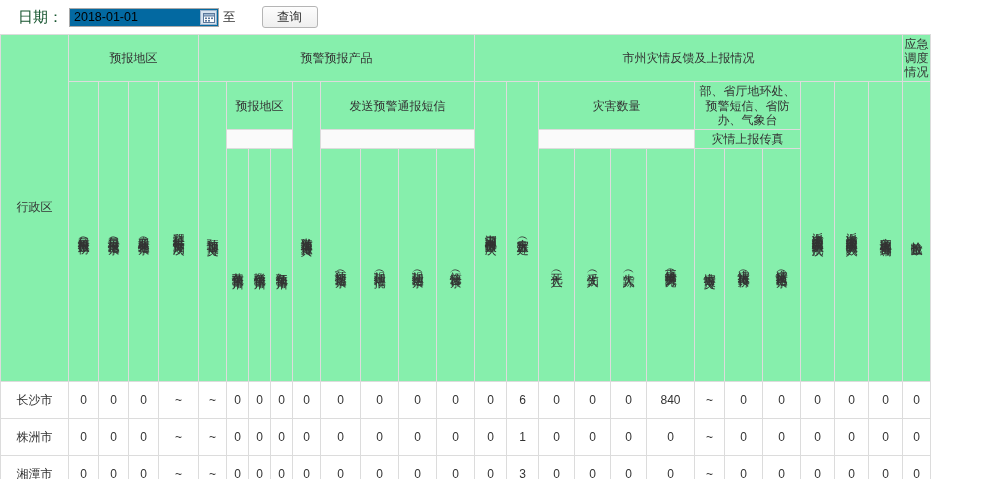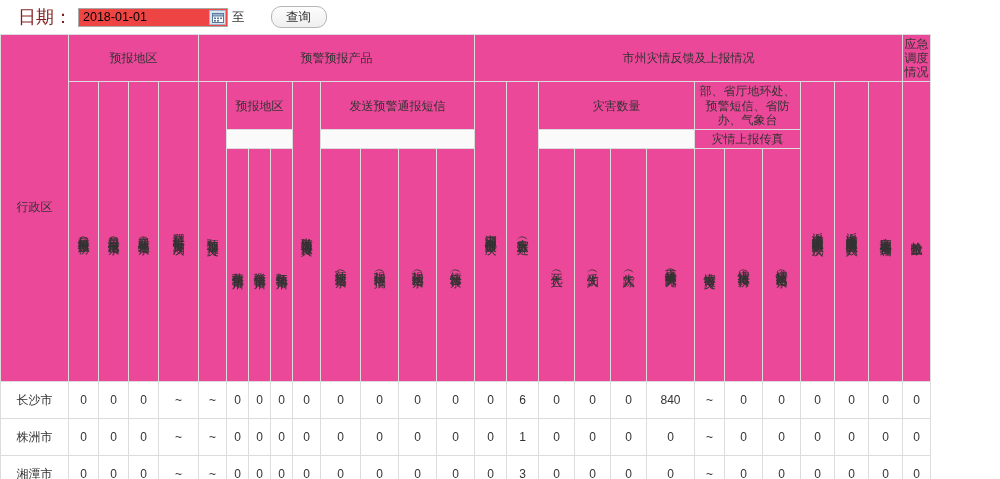--- a/index.html
+++ b/index.html
@@ -19,31 +19,31 @@
   
   .toolbar {
     height: 34px;
     display: flex;
     align-items: center;
     padding-left: 18px;
     gap: 0px;
     background: #ffffff;
   }
   .toolbar .lbl {
-    font-size: 18px;
-    color: #7f1d1d;
+    font-size: 15px;
+    color: #14532d;
     margin-right: 6px;
     white-space: nowrap;
   }
   .datebox {
     position: relative;
     width: 150px;
     height: 19px;
     border: 1px solid #a9a9a9;
-    background: #ef4444;
+    background: #0369a1;
     display: flex;
     align-items: center;
     box-sizing: border-box;
   }
   .datebox input {
     border: 0;
     outline: 0;
     width: 118px;
     height: 17px;
     padding: 0 0 0 4px;
@@ -69,21 +69,21 @@
   .mid-lbl {
     margin: 0 4px;
     font-size: 12.5px;
     color: #333;
   }
   .query-btn {
     margin-left: 22px;
     min-width: 56px;
     height: 22px;
     border: 1px solid #b5b5b5;
-    border-radius: 10px;
+    border-radius: 3px;
     background: linear-gradient(#fdfdfd, #efefef);
     font-size: 12.5px;
     color: #333;
     font-family: "Liberation Sans", sans-serif;
     cursor: pointer;
     padding: 0 10px;
   }
 
   
   .table-wrap {
@@ -102,21 +102,21 @@
     font-weight: normal;
     font-size: 12px;
     color: #333;
     text-align: center;
     vertical-align: middle;
     padding: 2px 1px;
     background: #fff;
     line-height: 1.18;
   }
   table.grid th {
-    background: #ec4899;
+    background: #86efac;
     color: #333;
   }
   .grp-head {
     font-size: 13px;
     height: 26px;
     background: #fafafa;
   }
   .vert {
     writing-mode: vertical-rl;
     text-orientation: upright;

